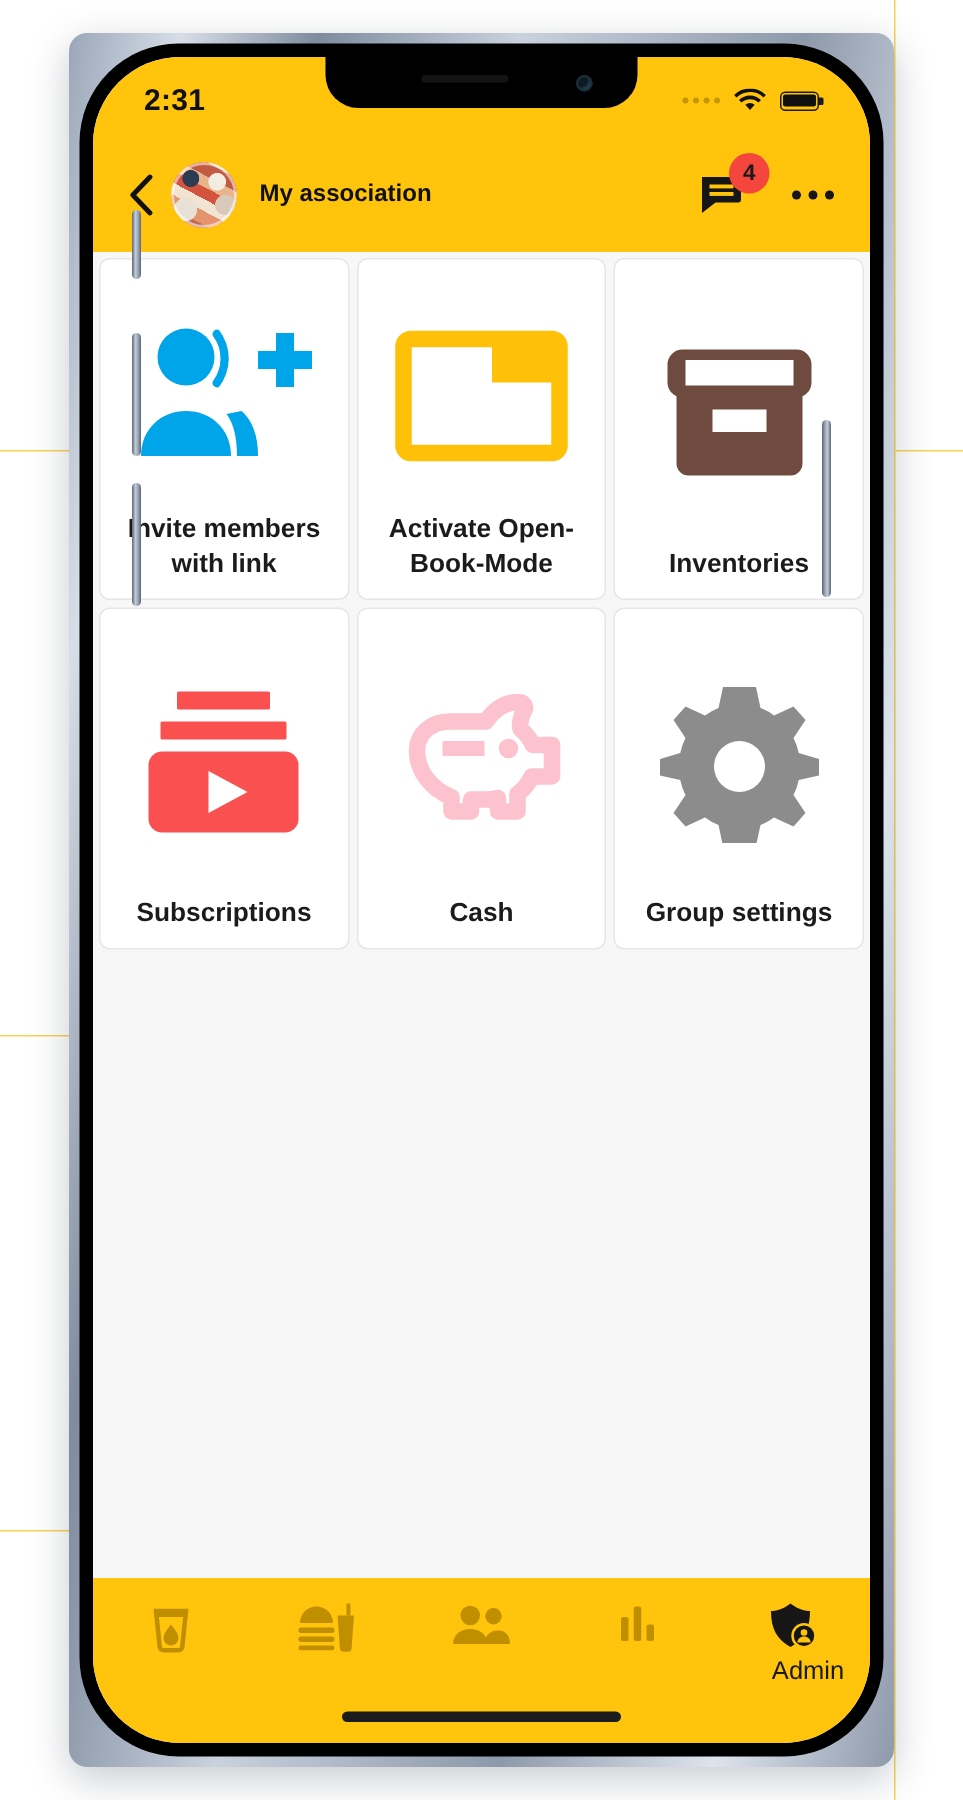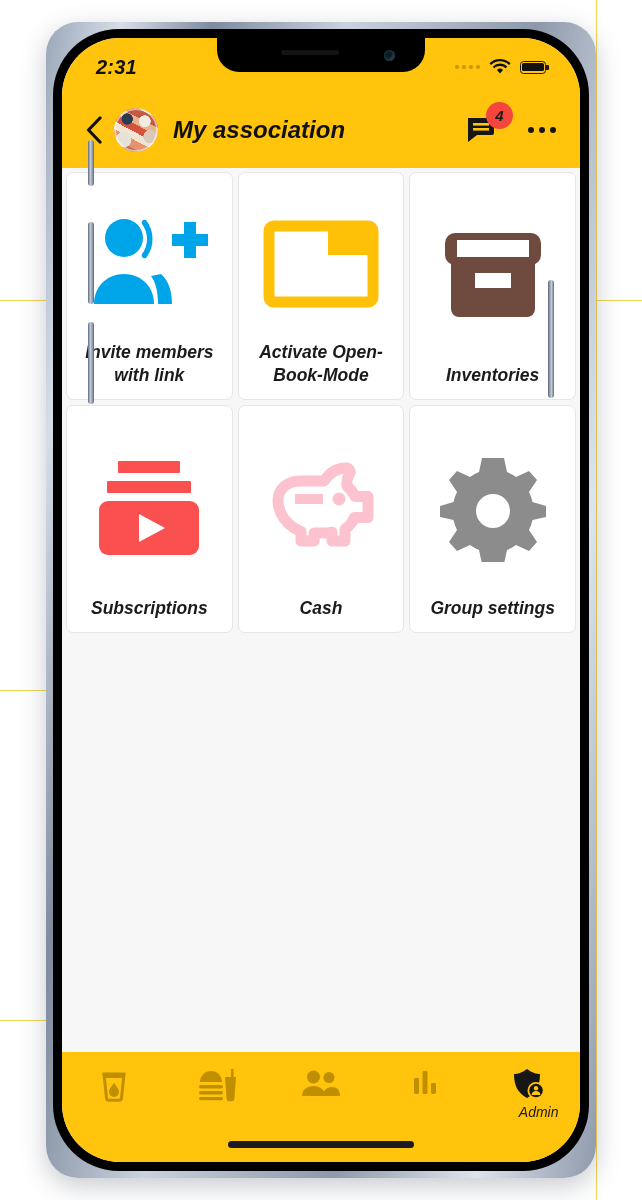--- a/index.html
+++ b/index.html
@@ -18,26 +18,25 @@
   .guide.h { height: 1px; }
   .guide.v { width: 1px; }
 
   
   .phone {
     position: absolute;
     left: 46px;
     top: 22px;
     width: 550px;
     height: 1156px;
-    border-radius: 32px;
+    border-radius: 12px;
     background: linear-gradient(100deg,#9aa6b8 0%, #d7dee8 10%, #7f8b9e 22%, #c9d2de 40%, #8d98aa 65%, #dde4ed 84%, #8e99ab 100%);
     padding: 7px;
     z-index: 2;
     box-shadow: 0 8px 26px rgba(40,50,70,0.26);
-    font-style: italic;
   }
   .phone-inner {
     width: 100%; height: 100%;
     border-radius: 66px;
     background: #000000;
     padding: 9px;
     position: relative;
   }
   .screen {
     width: 100%; height: 100%;
@@ -142,21 +141,21 @@
     flex: none;
     background:
       radial-gradient(circle at 22% 72%, #e8e2d6 0 16%, transparent 17%),
       radial-gradient(circle at 70% 30%, #f3ece0 0 13%, transparent 14%),
       radial-gradient(circle at 30% 25%, #2b3b52 0 12%, transparent 13%),
       radial-gradient(circle at 82% 65%, #d8c9bb 0 14%, transparent 15%),
       linear-gradient(28deg, #c06a50 0 20%, #e5936d 20% 34%, #f1e4d2 34% 46%, #d4533c 46% 58%, #e8b48c 58% 70%, #c35a43 70% 84%, #edd8bb 84% 100%);
     box-shadow: inset 0 0 0 2px rgba(255,255,255,0.55);
   }
   .app-title {
-    font-size: 24px; font-weight: 700; color: #111;
+    font-size: 16px; font-weight: 700; color: #111;
     margin-left: 15px;
     white-space: nowrap;
   }
   .appbar-actions {
     margin-left: auto;
     display: flex; align-items: center; gap: 26px;
   }
   .chat-wrap { position: relative; width: 34px; height: 30px; cursor: pointer; }
   .badge {
     position: absolute; top: -13px; right: -13px;
@@ -223,21 +222,21 @@
   .navitem {
     flex: 1;
     display: flex;
     flex-direction: column;
     align-items: center;
     justify-content: flex-start;
     gap: 2px;
     cursor: pointer;
     height: 58px;
   }
-  .navlabel { font-size: 14px; color: #1a1a1a; font-weight: 400; margin-left: 21px; }
+  .navlabel { font-size: 17px; color: #1a1a1a; font-weight: 400; margin-left: 21px; }
   .home-indicator {
     position: absolute;
     bottom: 14px; left: 50%; transform: translateX(-50%);
     width: 186px; height: 7px; border-radius: 4px; background: #1c1c1c;
   }
 </style>
 </head>
 <body>
 
 <div class="guide h" style="left:0;top:300px;width:46px;"></div>

